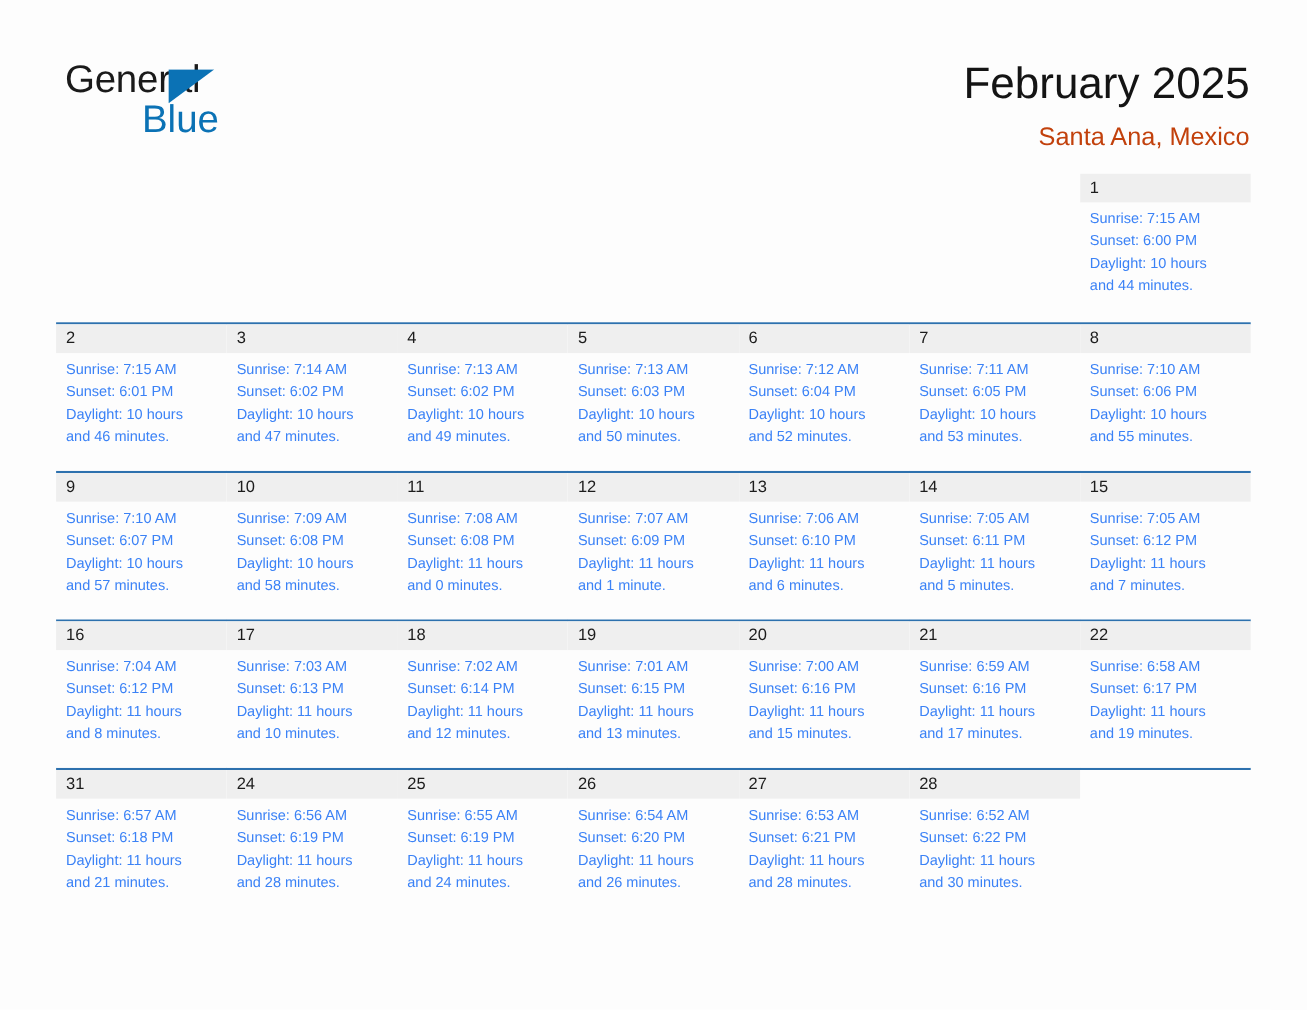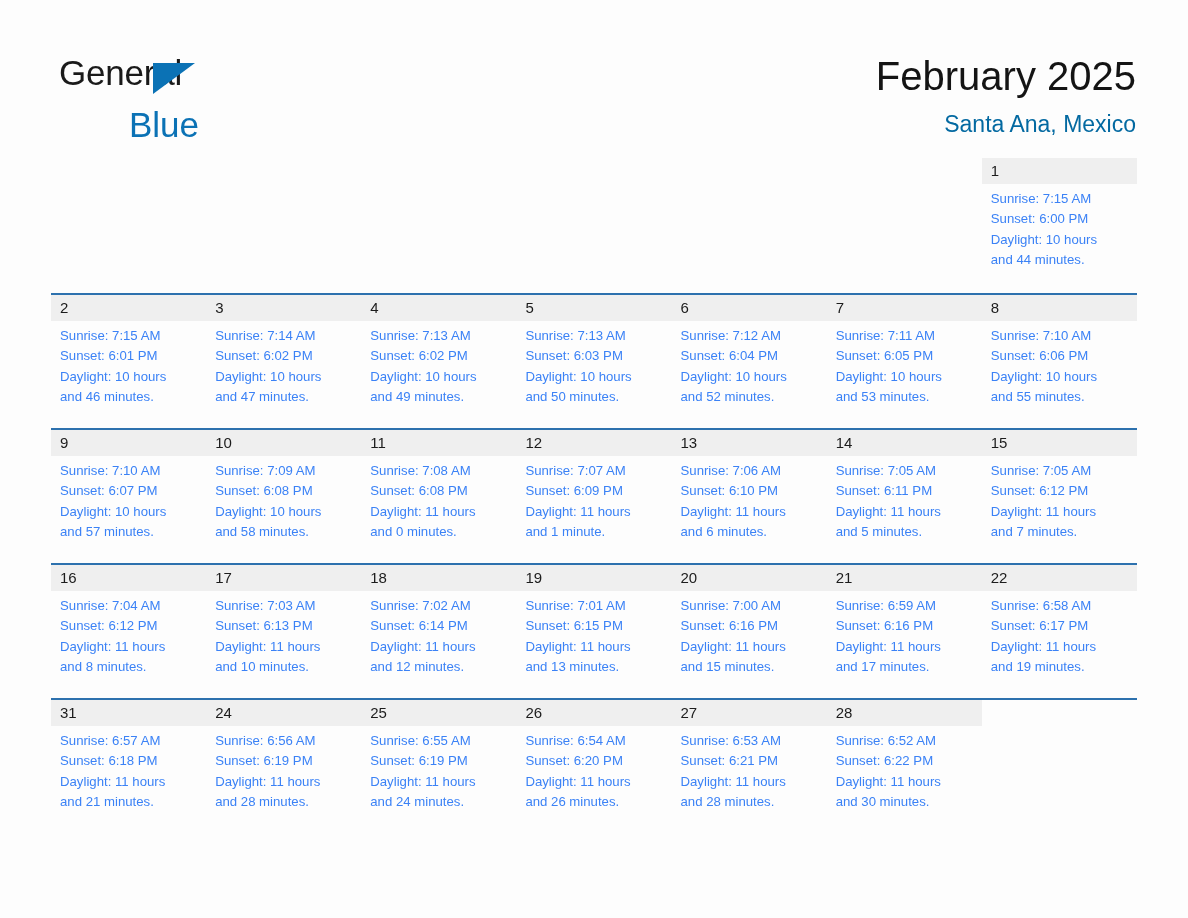--- a/index.html
+++ b/index.html
@@ -55,41 +55,40 @@
     transform: scaleY(-1);
   }
   .logo-blue {
     position: absolute;
     left: 70px;
     top: 36px;
     font-size: 35px;
     line-height: 42px;
     color: #0b72b5;
     font-weight: 400;
-    margin-top: 16px;
   }
 
   .title {
     position: absolute;
     right: 52px;
     top: 52px;
     font-size: 40px;
     line-height: 48px;
     color: #141414;
     font-weight: 400;
     text-align: right;
     white-space: nowrap;
   }
   .subtitle {
     position: absolute;
     right: 52px;
     top: 110px;
     font-size: 23px;
     line-height: 28px;
-    color: #0369a1;
+    color: #c2410c;
     font-weight: 400;
     text-align: right;
     white-space: nowrap;
   }
 
   
   .cal {
     position: absolute;
     left: 51px;
     top: 158px;

